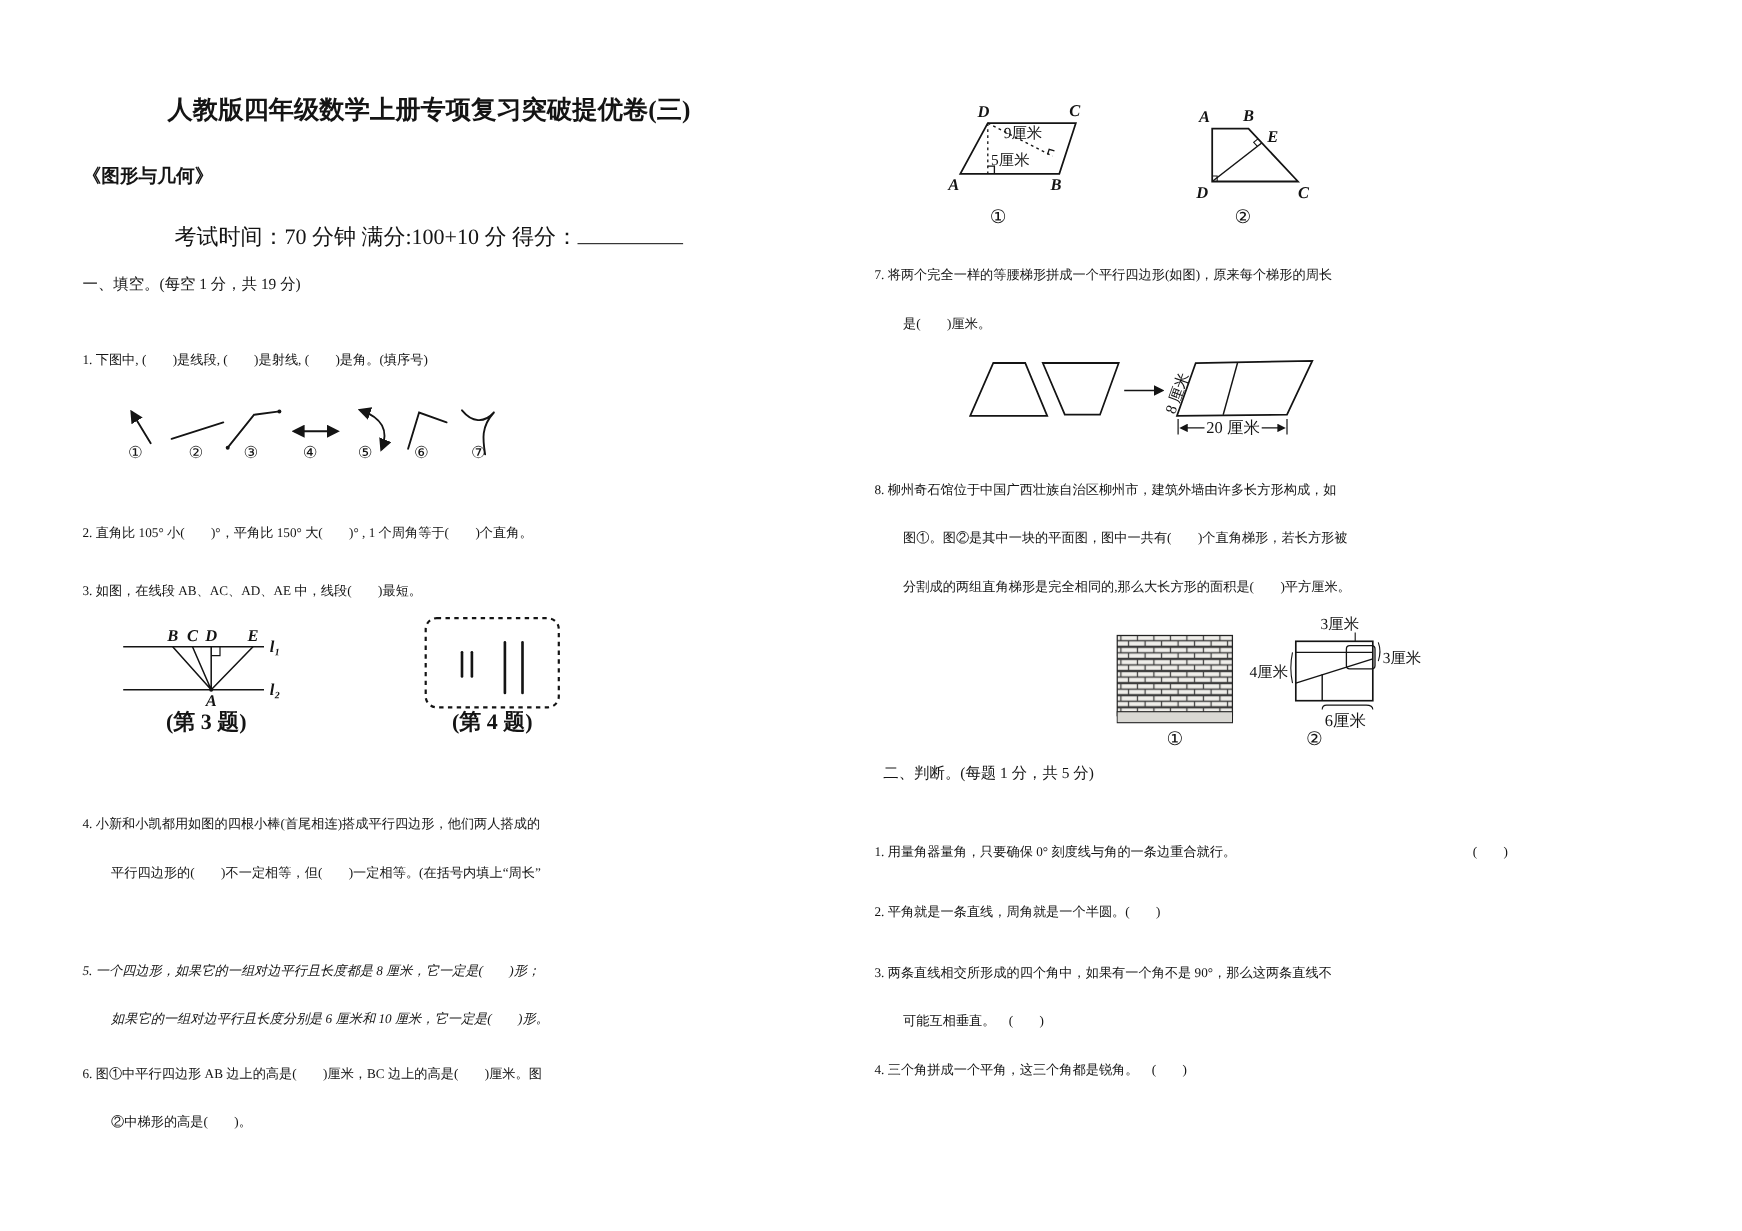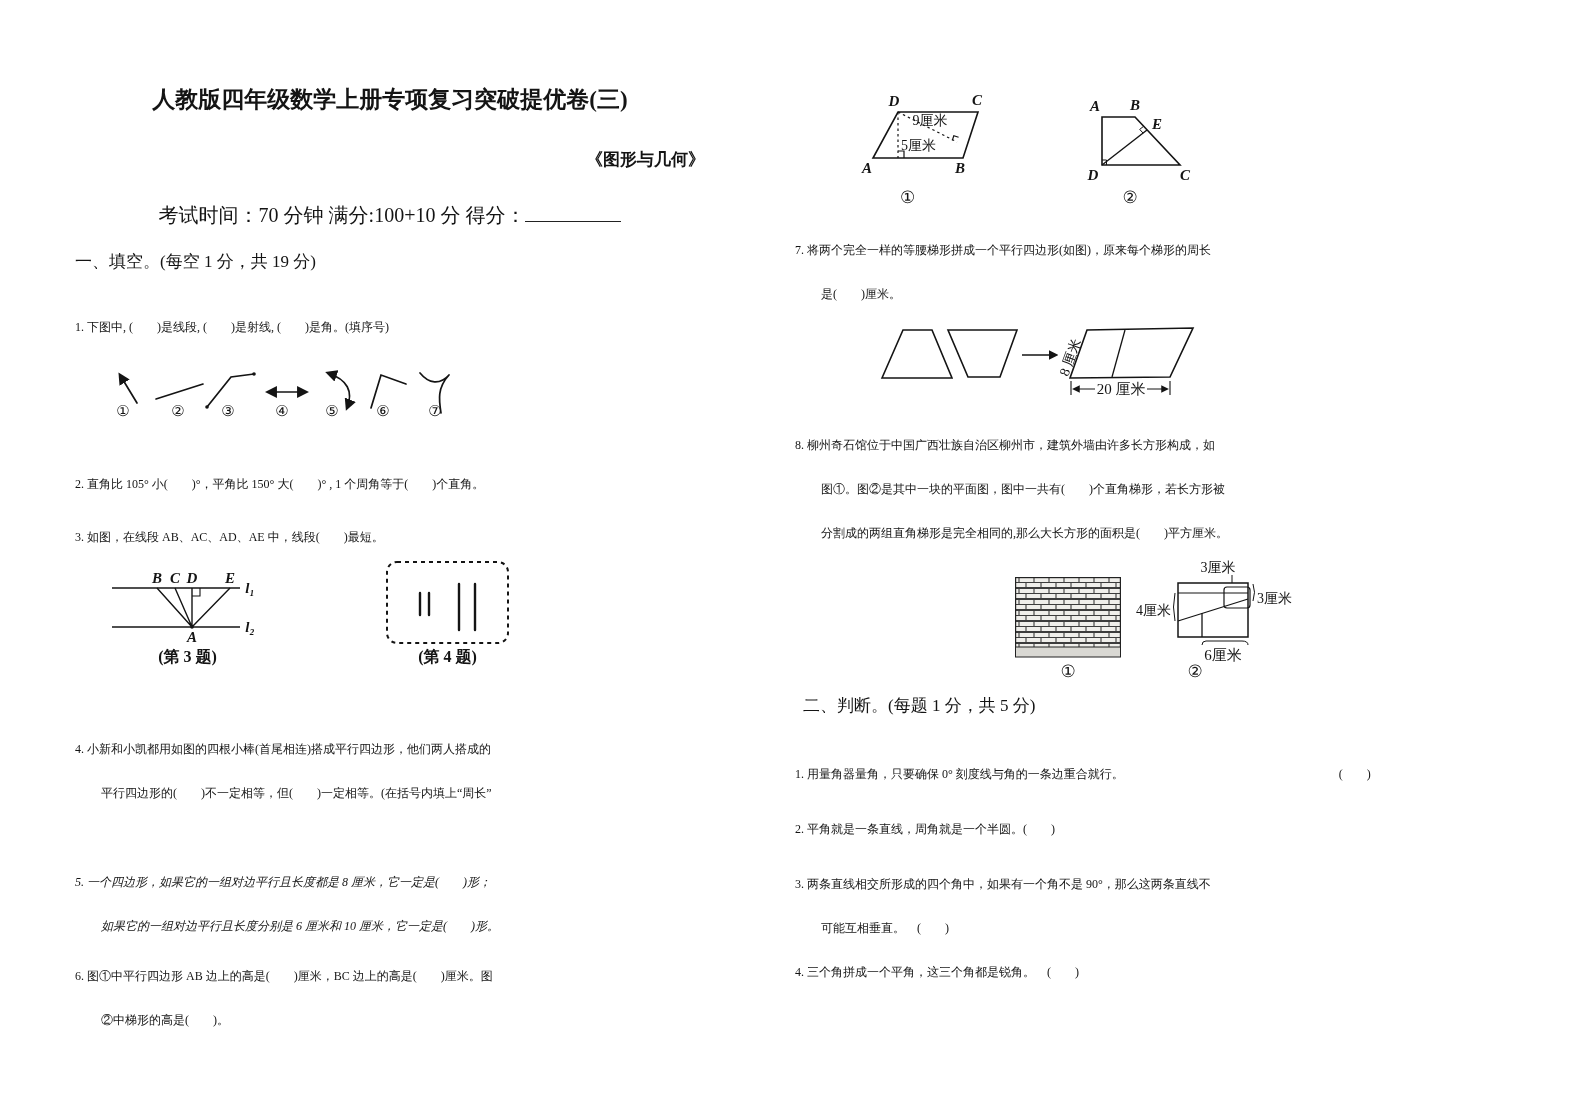--- a/index.html
+++ b/index.html
@@ -6,28 +6,28 @@
   body{
     width:1584px;height:1119px;position:relative;background:#ffffff;
     font-family:"Liberation Serif","DejaVu Serif",serif;color:#141414;
     overflow:hidden;
   }
   .col{position:absolute;top:0;}
   .col-left{left:75px;width:712px;}
   .col-right{left:795px;width:745px;}
   .abs{position:absolute;}
   .doc-title{width:630px;text-align:center;font-size:23px;font-weight:bold;white-space:nowrap;}
-  .doc-subtitle{width:630px;text-align:right;font-size:17px;font-weight:bold;}
+  .doc-subtitle{width:630px;text-align:left;font-size:17px;font-weight:bold;}
   .exam-info{width:630px;text-align:center;font-size:20px;white-space:nowrap;}
   .score-underline{display:inline-block;width:96px;border-bottom:1.5px solid #222;height:14px;vertical-align:baseline;}
-  .sec-heading{font-size:17px;white-space:nowrap;font-family:Liberation Serif, serif;}
+  .sec-heading{font-size:14px;white-space:nowrap;font-family:Liberation Serif, serif;}
   .q{font-size:12px;}
   .line{line-height:44px;white-space:nowrap;}
   .cont{padding-left:26px;}
-  .fig-caption{font-size:16px;font-weight:bold;text-align:center;line-height:24px;white-space:nowrap;}
+  .fig-caption{font-size:20px;font-weight:bold;text-align:center;line-height:24px;white-space:nowrap;}
   .fig-num{font-size:17px;text-align:center;line-height:24px;}
   svg{display:block;}
   svg text{font-family:"Liberation Serif","DejaVu Serif",serif;}
   .vlabel{font-style:italic;font-weight:bold;font-size:15px;}
   .dimlabel{font-size:14px;}
   .j-paren{margin-left:215px;}
 </style>
 </head>
 <body>
 

